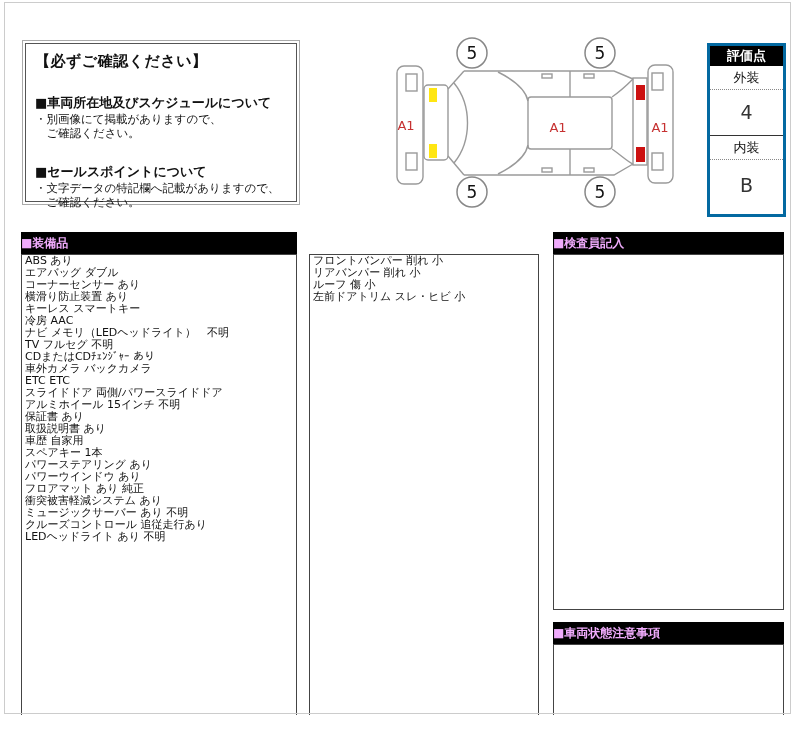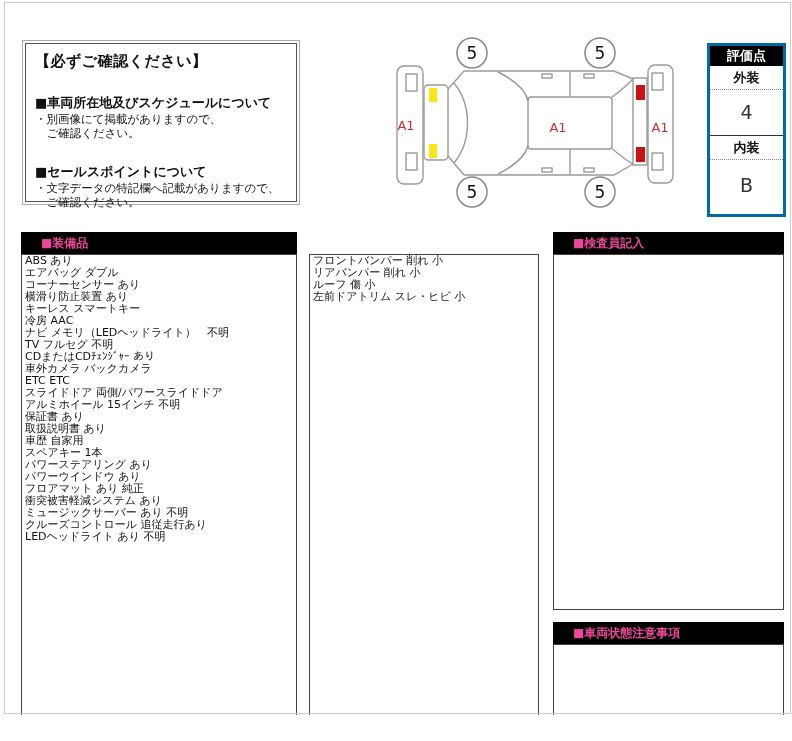--- a/index.html
+++ b/index.html
@@ -28,32 +28,32 @@
   
   .eval-table{
     position:absolute;left:707px;top:43px;width:73px;
     border:3px solid #0369a1;background:#fff;box-sizing:content-box;z-index:2;
   }
   .eval-header{
     background:#000;color:#fff;text-align:center;font-weight:bold;
     font-size:13px;height:20px;line-height:20px;
   }
   .eval-label{
-    text-align:center;font-weight:bold;font-size:13px;height:23px;line-height:24px;
+    text-align:center;font-weight:normal;font-size:13px;height:23px;line-height:24px;
     border-bottom:1px dotted #888;
   }
   .eval-value{
     text-align:center;font-size:19px;color:#333;height:45px;line-height:45px;
   }
   .eval-divider{border-bottom:1px solid #333;}
   .eval-value.last{height:54px;line-height:50px;}
   
   .col-header{
-    position:absolute;height:22px;line-height:22px;background:#000;color:#ec4899;
-    font-size:12px;font-weight:bold;padding-left:20px;box-sizing:border-box;z-index:2;
+    position:absolute;height:22px;line-height:22px;background:#000;color:#f0abfc;
+    font-size:12px;font-weight:bold;padding-left:0;box-sizing:border-box;z-index:2;
   }
   .col-box{
     position:absolute;border:1px solid #444;background:#fff;box-sizing:border-box;z-index:1;
   }
   .list-pad{padding:0 3px;}
   .line{font-size:11px;line-height:12px;white-space:pre;}
 </style>
 </head>
 <body>
 

